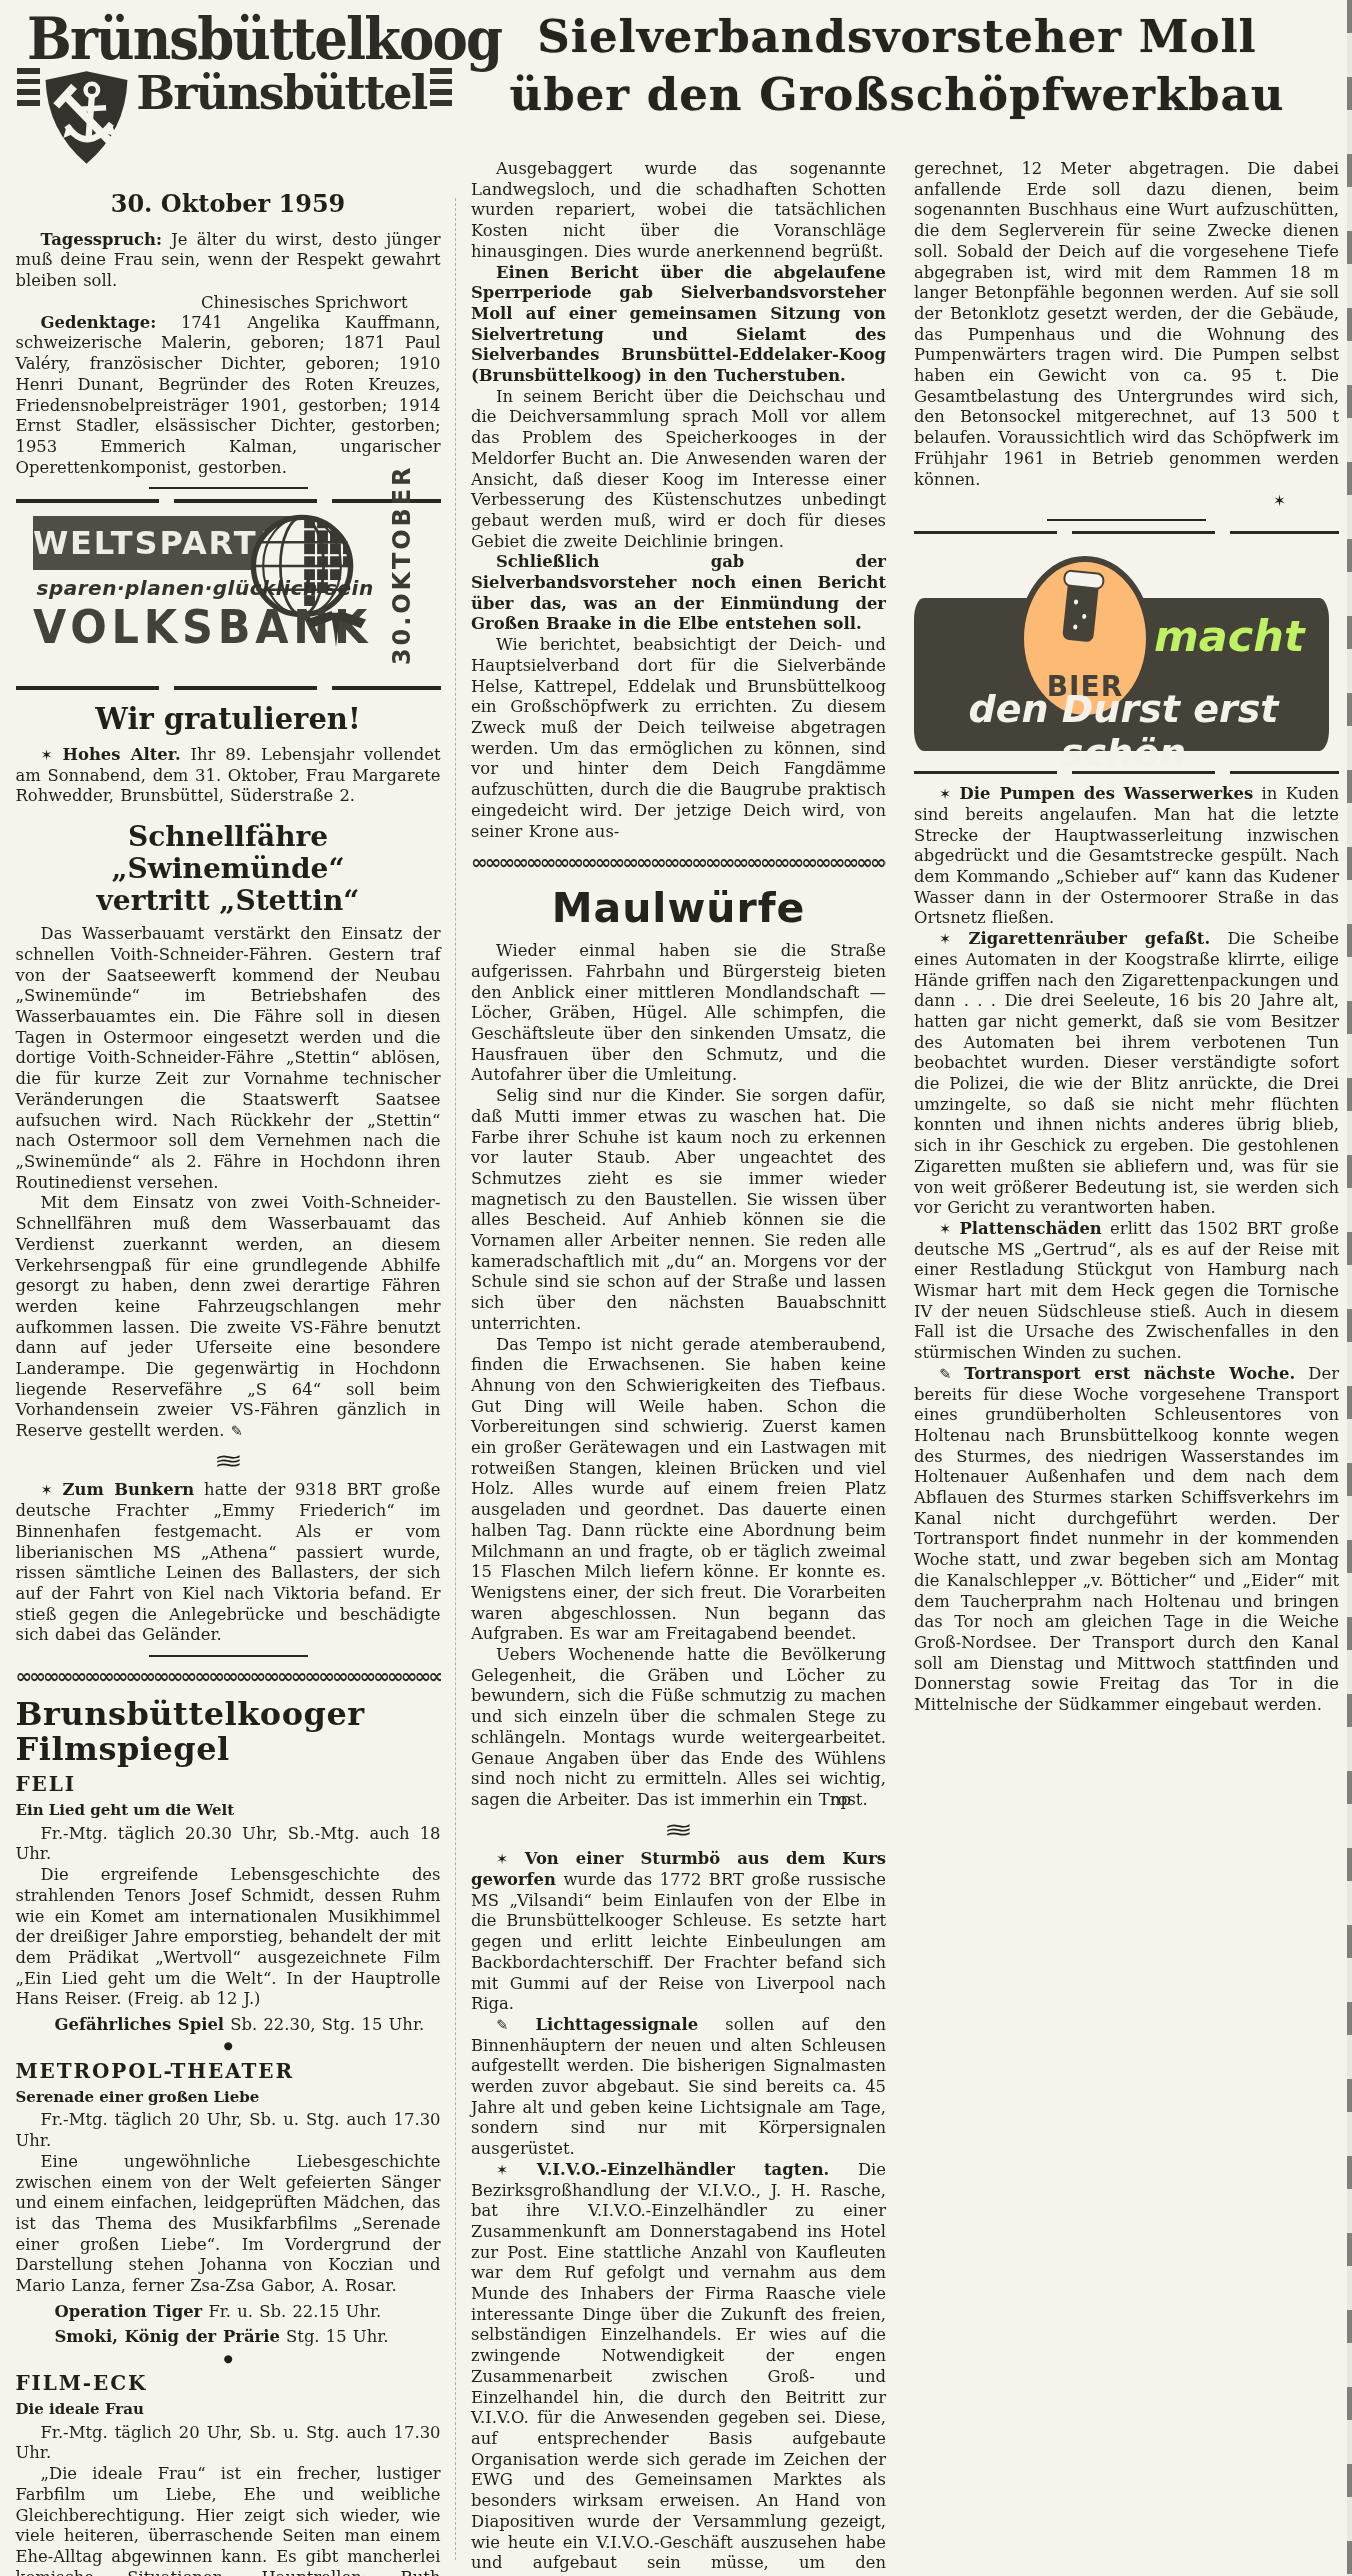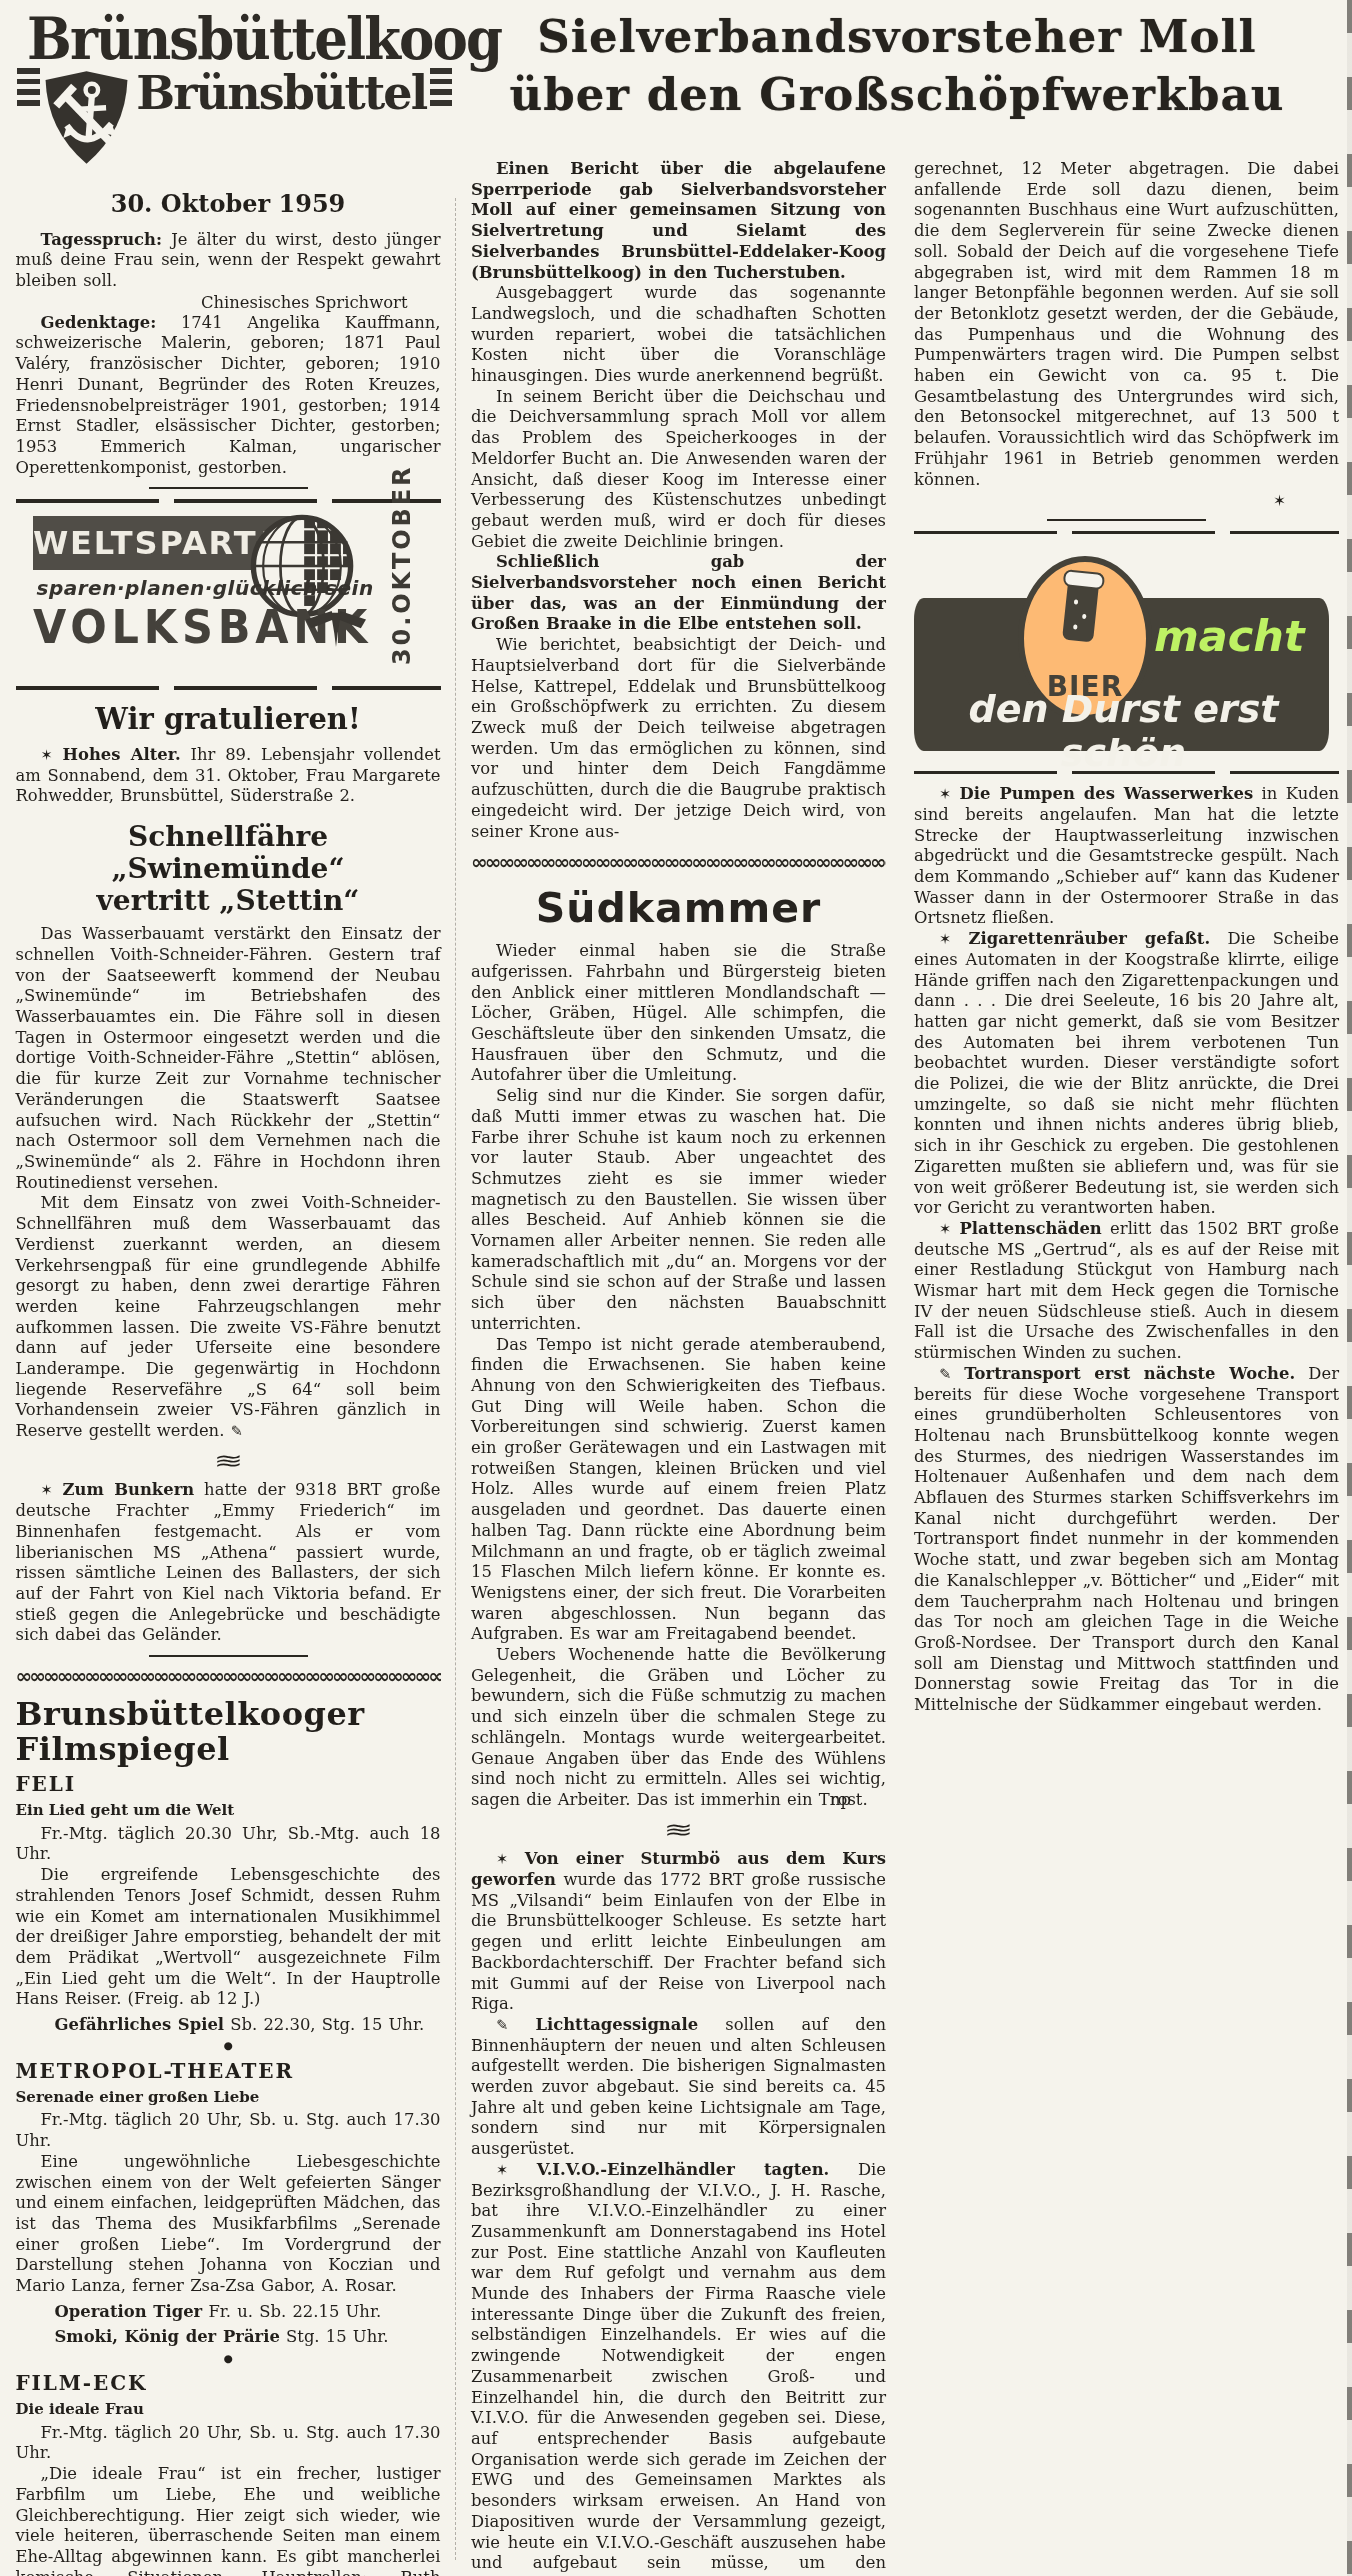--- a/index.html
+++ b/index.html
@@ -213,29 +213,29 @@
     <div class="dot-sep">●</div>
 
     <h3 class="cinema">FILM-ECK</h3>
     <div class="film-title">Die ideale Frau</div>
     <p class="p">Fr.-Mtg. täglich 20 Uhr, Sb. u. Stg. auch 17.30 Uhr.</p>
     <p class="p">„Die ideale Frau“ ist ein frecher, lustiger Farbfilm um Liebe, Ehe und weibliche Gleichberechtigung. Hier zeigt sich wieder, wie viele heiteren, überraschende Seiten man einem Ehe-Alltag abgewinnen kann. Es gibt mancherlei komische Situationen. Hauptrollen: Ruth Leuwerik, Martin Benrath. (Freig. ab 12 J.)</p>
 
   </div>
 
   <div class="col col-mid">
+    <p class="p">Ausgebaggert wurde das sogenannte Landwegsloch, und die schadhaften Schotten wurden repariert, wobei die tatsächlichen Kosten nicht über die Voranschläge hinausgingen. Dies wurde anerkennend begrüßt.</p>
     <p class="p bold-p">Einen Bericht über die abgelaufene Sperrperiode gab Sielverbandsvorsteher Moll auf einer gemeinsamen Sitzung von Sielvertretung und Sielamt des Sielverbandes Brunsbüttel-Eddelaker-Koog (Brunsbüttelkoog) in den Tucherstuben.</p>
-    <p class="p">Ausgebaggert wurde das sogenannte Landwegsloch, und die schadhaften Schotten wurden repariert, wobei die tatsächlichen Kosten nicht über die Voranschläge hinausgingen. Dies wurde anerkennend begrüßt.</p>
     <p class="p">In seinem Bericht über die Deichschau und die Deichversammlung sprach Moll vor allem das Problem des Speicherkooges in der Meldorfer Bucht an. Die Anwesenden waren der Ansicht, daß dieser Koog im Interesse einer Verbesserung des Küstenschutzes unbedingt gebaut werden muß, wird er doch für dieses Gebiet die zweite Deichlinie bringen.</p>
     <p class="p bold-p">Schließlich gab der Sielverbandsvorsteher noch einen Bericht über das, was an der Einmündung der Großen Braake in die Elbe entstehen soll.</p>
     <p class="p">Wie berichtet, beabsichtigt der Deich- und Hauptsielverband dort für die Sielverbände Helse, Kattrepel, Eddelak und Brunsbüttelkoog ein Großschöpfwerk zu errichten. Zu diesem Zweck muß der Deich teilweise abgetragen werden. Um das ermöglichen zu können, sind vor und hinter dem Deich Fangdämme aufzuschütten, durch die die Baugrube praktisch eingedeicht wird. Der jetzige Deich wird, von seiner Krone aus-</p>
 
     <div class="braid"></div>
 
-    <h2 class="maul-head">Südkammer</h2>
+    <h2 class="maul-head">Maulwürfe</h2>
     <p class="p">Wieder einmal haben sie die Straße aufgerissen. Fahrbahn und Bürgersteig bieten den Anblick einer mittleren Mondlandschaft — Löcher, Gräben, Hügel. Alle schimpfen, die Geschäftsleute über den sinkenden Umsatz, die Hausfrauen über den Schmutz, und die Autofahrer über die Umleitung.</p>
     <p class="p">Selig sind nur die Kinder. Sie sorgen dafür, daß Mutti immer etwas zu waschen hat. Die Farbe ihrer Schuhe ist kaum noch zu erkennen vor lauter Staub. Aber ungeachtet des Schmutzes zieht es sie immer wieder magnetisch zu den Baustellen. Sie wissen über alles Bescheid. Auf Anhieb können sie die Vornamen aller Arbeiter nennen. Sie reden alle kameradschaftlich mit „du“ an. Morgens vor der Schule sind sie schon auf der Straße und lassen sich über den nächsten Bauabschnitt unterrichten.</p>
     <p class="p">Das Tempo ist nicht gerade atemberaubend, finden die Erwachsenen. Sie haben keine Ahnung von den Schwierigkeiten des Tiefbaus. Gut Ding will Weile haben. Schon die Vorbereitungen sind schwierig. Zuerst kamen ein großer Gerätewagen und ein Lastwagen mit rotweißen Stangen, kleinen Brücken und viel Holz. Alles wurde auf einem freien Platz ausgeladen und geordnet. Das dauerte einen halben Tag. Dann rückte eine Abordnung beim Milchmann an und fragte, ob er täglich zweimal 15 Flaschen Milch liefern könne. Er konnte es. Wenigstens einer, der sich freut. Die Vorarbeiten waren abgeschlossen. Nun begann das Aufgraben. Es war am Freitagabend beendet.</p>
     <p class="p">Uebers Wochenende hatte die Bevölkerung Gelegenheit, die Gräben und Löcher zu bewundern, sich die Füße schmutzig zu machen und sich einzeln über die schmalen Stege zu schlängeln. Montags wurde weitergearbeitet. Genaue Angaben über das Ende des Wühlens sind noch nicht zu ermitteln. Alles sei wichtig, sagen die Arbeiter. Das ist immerhin ein Trost.</p>
     <div class="byline">np</div>
 
     <div class="wave">≋</div>
 
     <p class="p"><span class="star">✶</span> <b class="lead">Von einer Sturmbö aus dem Kurs geworfen</b> <span>wurde das 1772 BRT große russische MS „Vilsandi“ beim Einlaufen von der Elbe in die Brunsbüttelkooger Schleuse. Es setzte hart gegen und erlitt leichte Einbeulungen am Backbordachterschiff. Der Frachter befand sich mit Gummi auf der Reise von Liverpool nach Riga.</span></p>
     <p class="p"><span class="flourish">✎</span> <b class="lead">Lichttagessignale</b> <span>sollen auf den Binnenhäuptern der neuen und alten Schleusen aufgestellt werden. Die bisherigen Signalmasten werden zuvor abgebaut. Sie sind bereits ca. 45 Jahre alt und geben keine Lichtsignale am Tage, sondern sind nur mit Körpersignalen ausgerüstet.</span></p>

